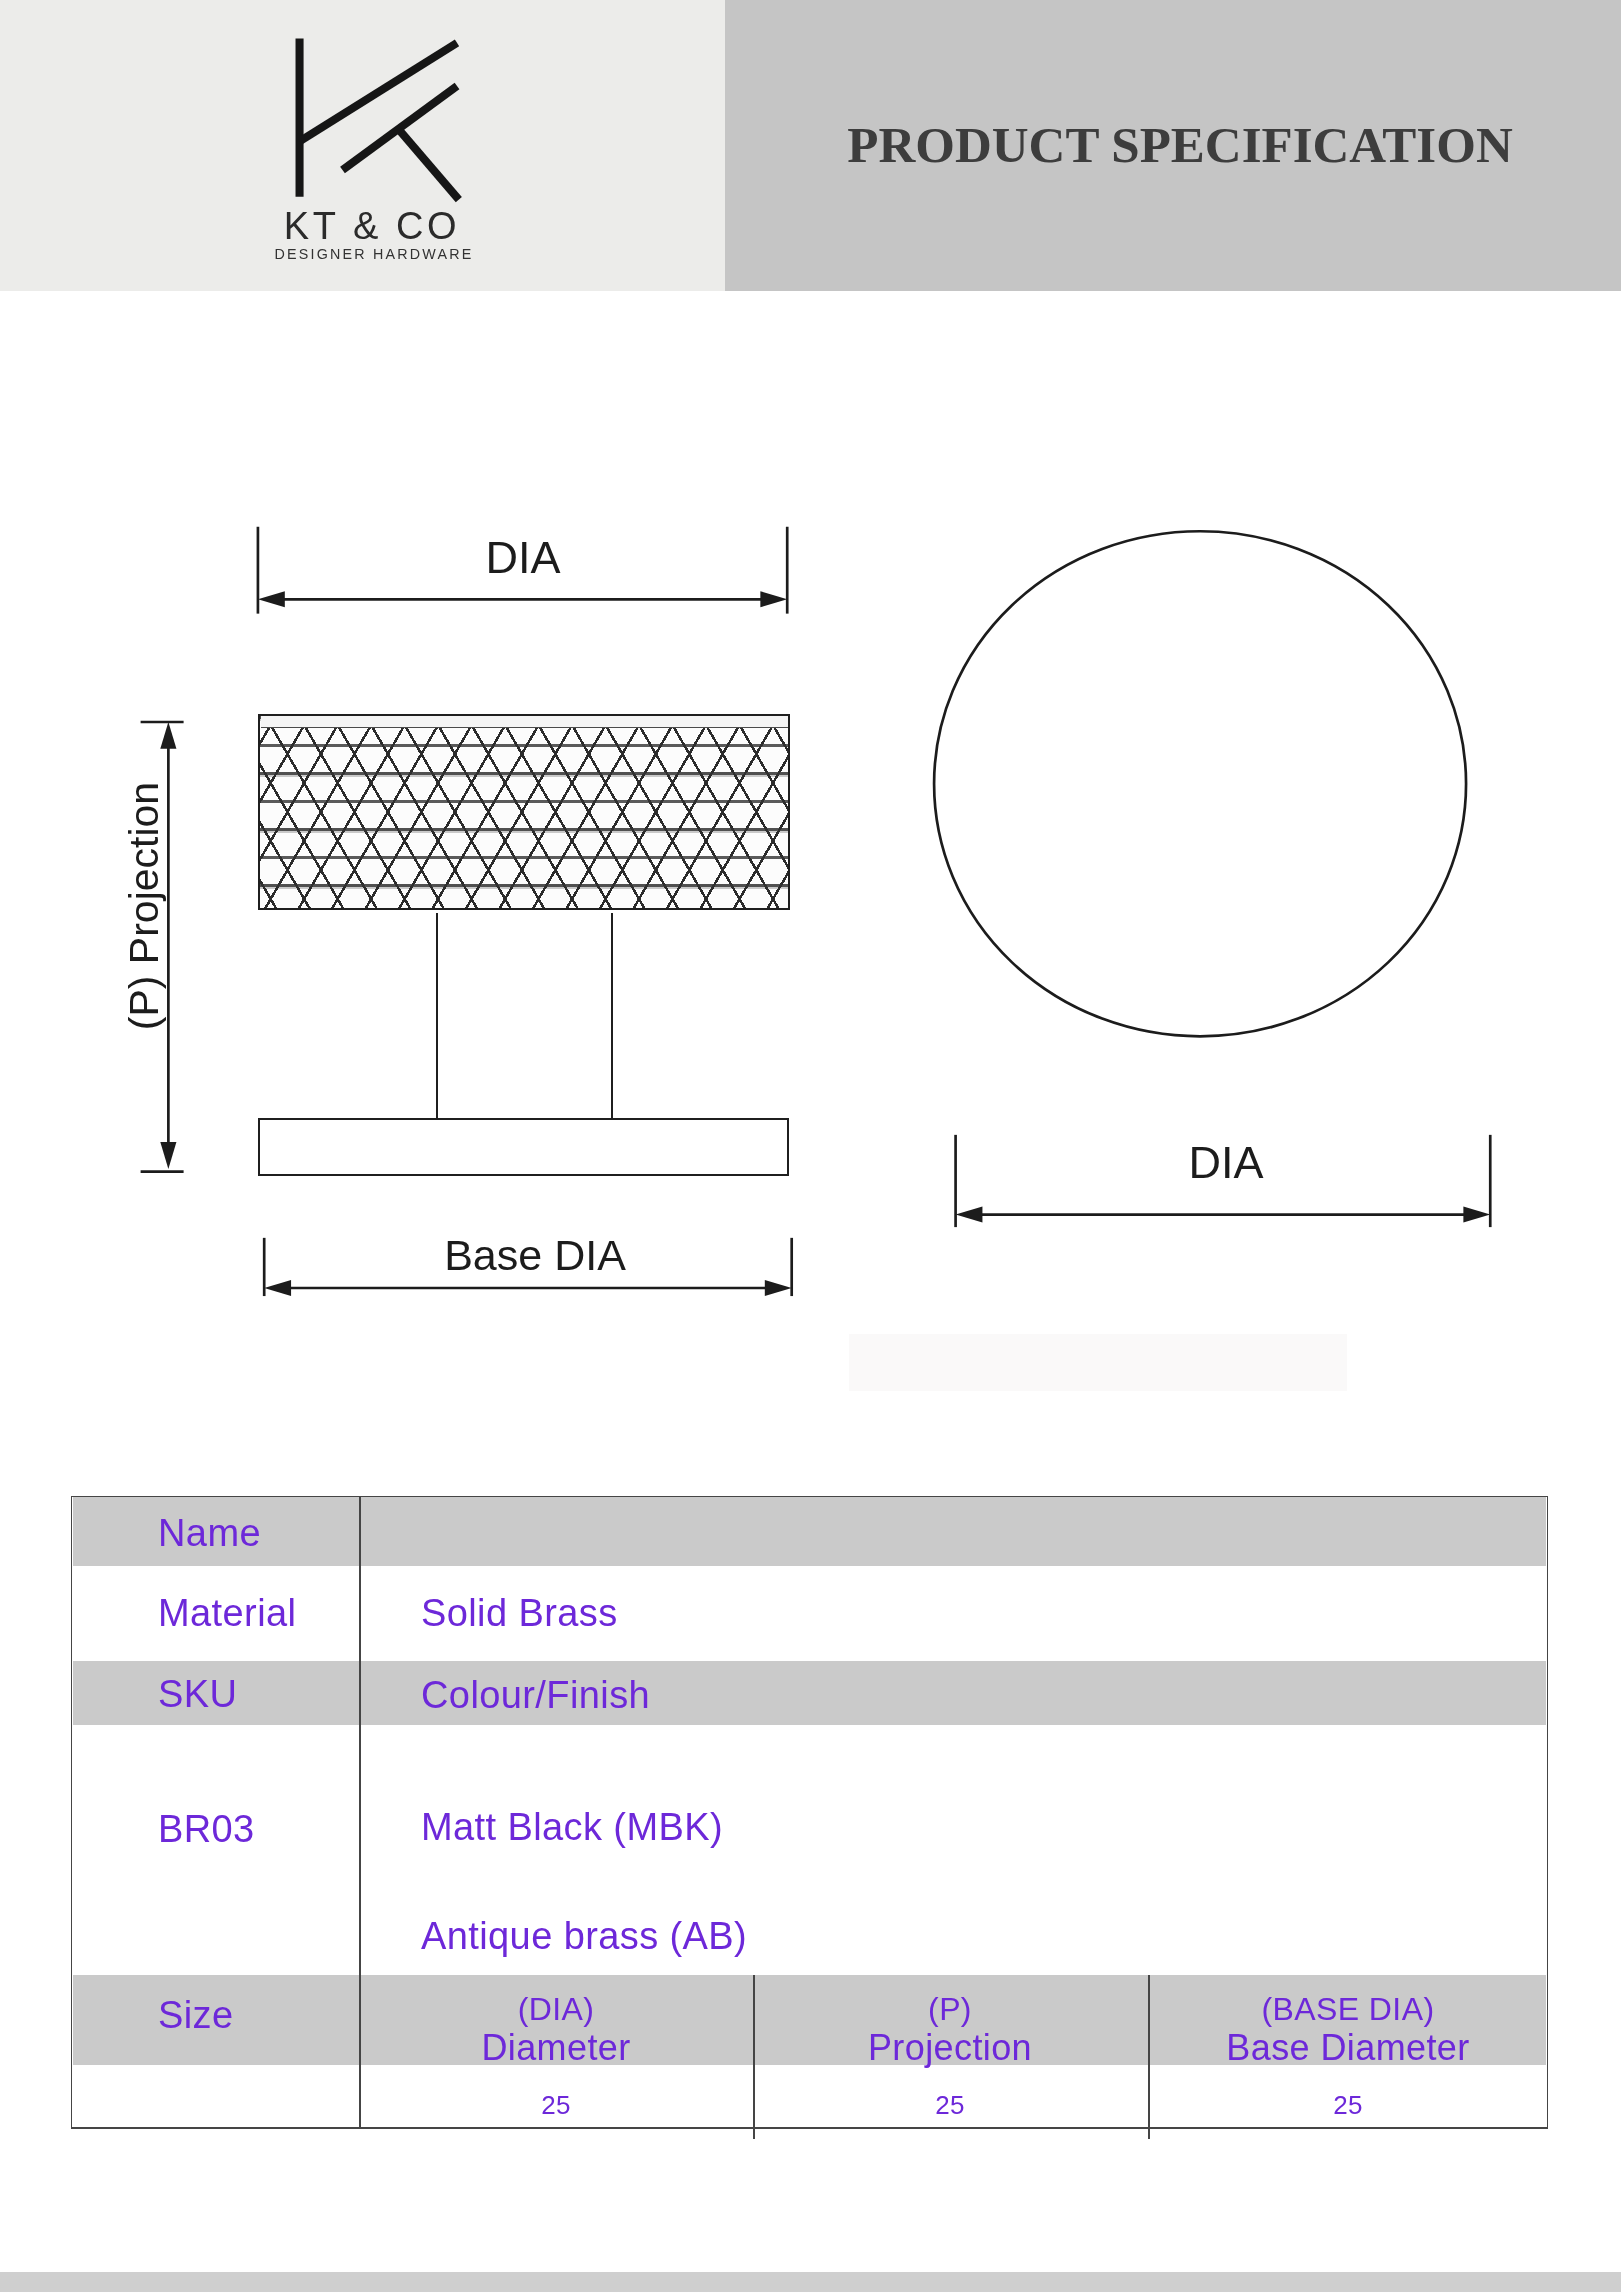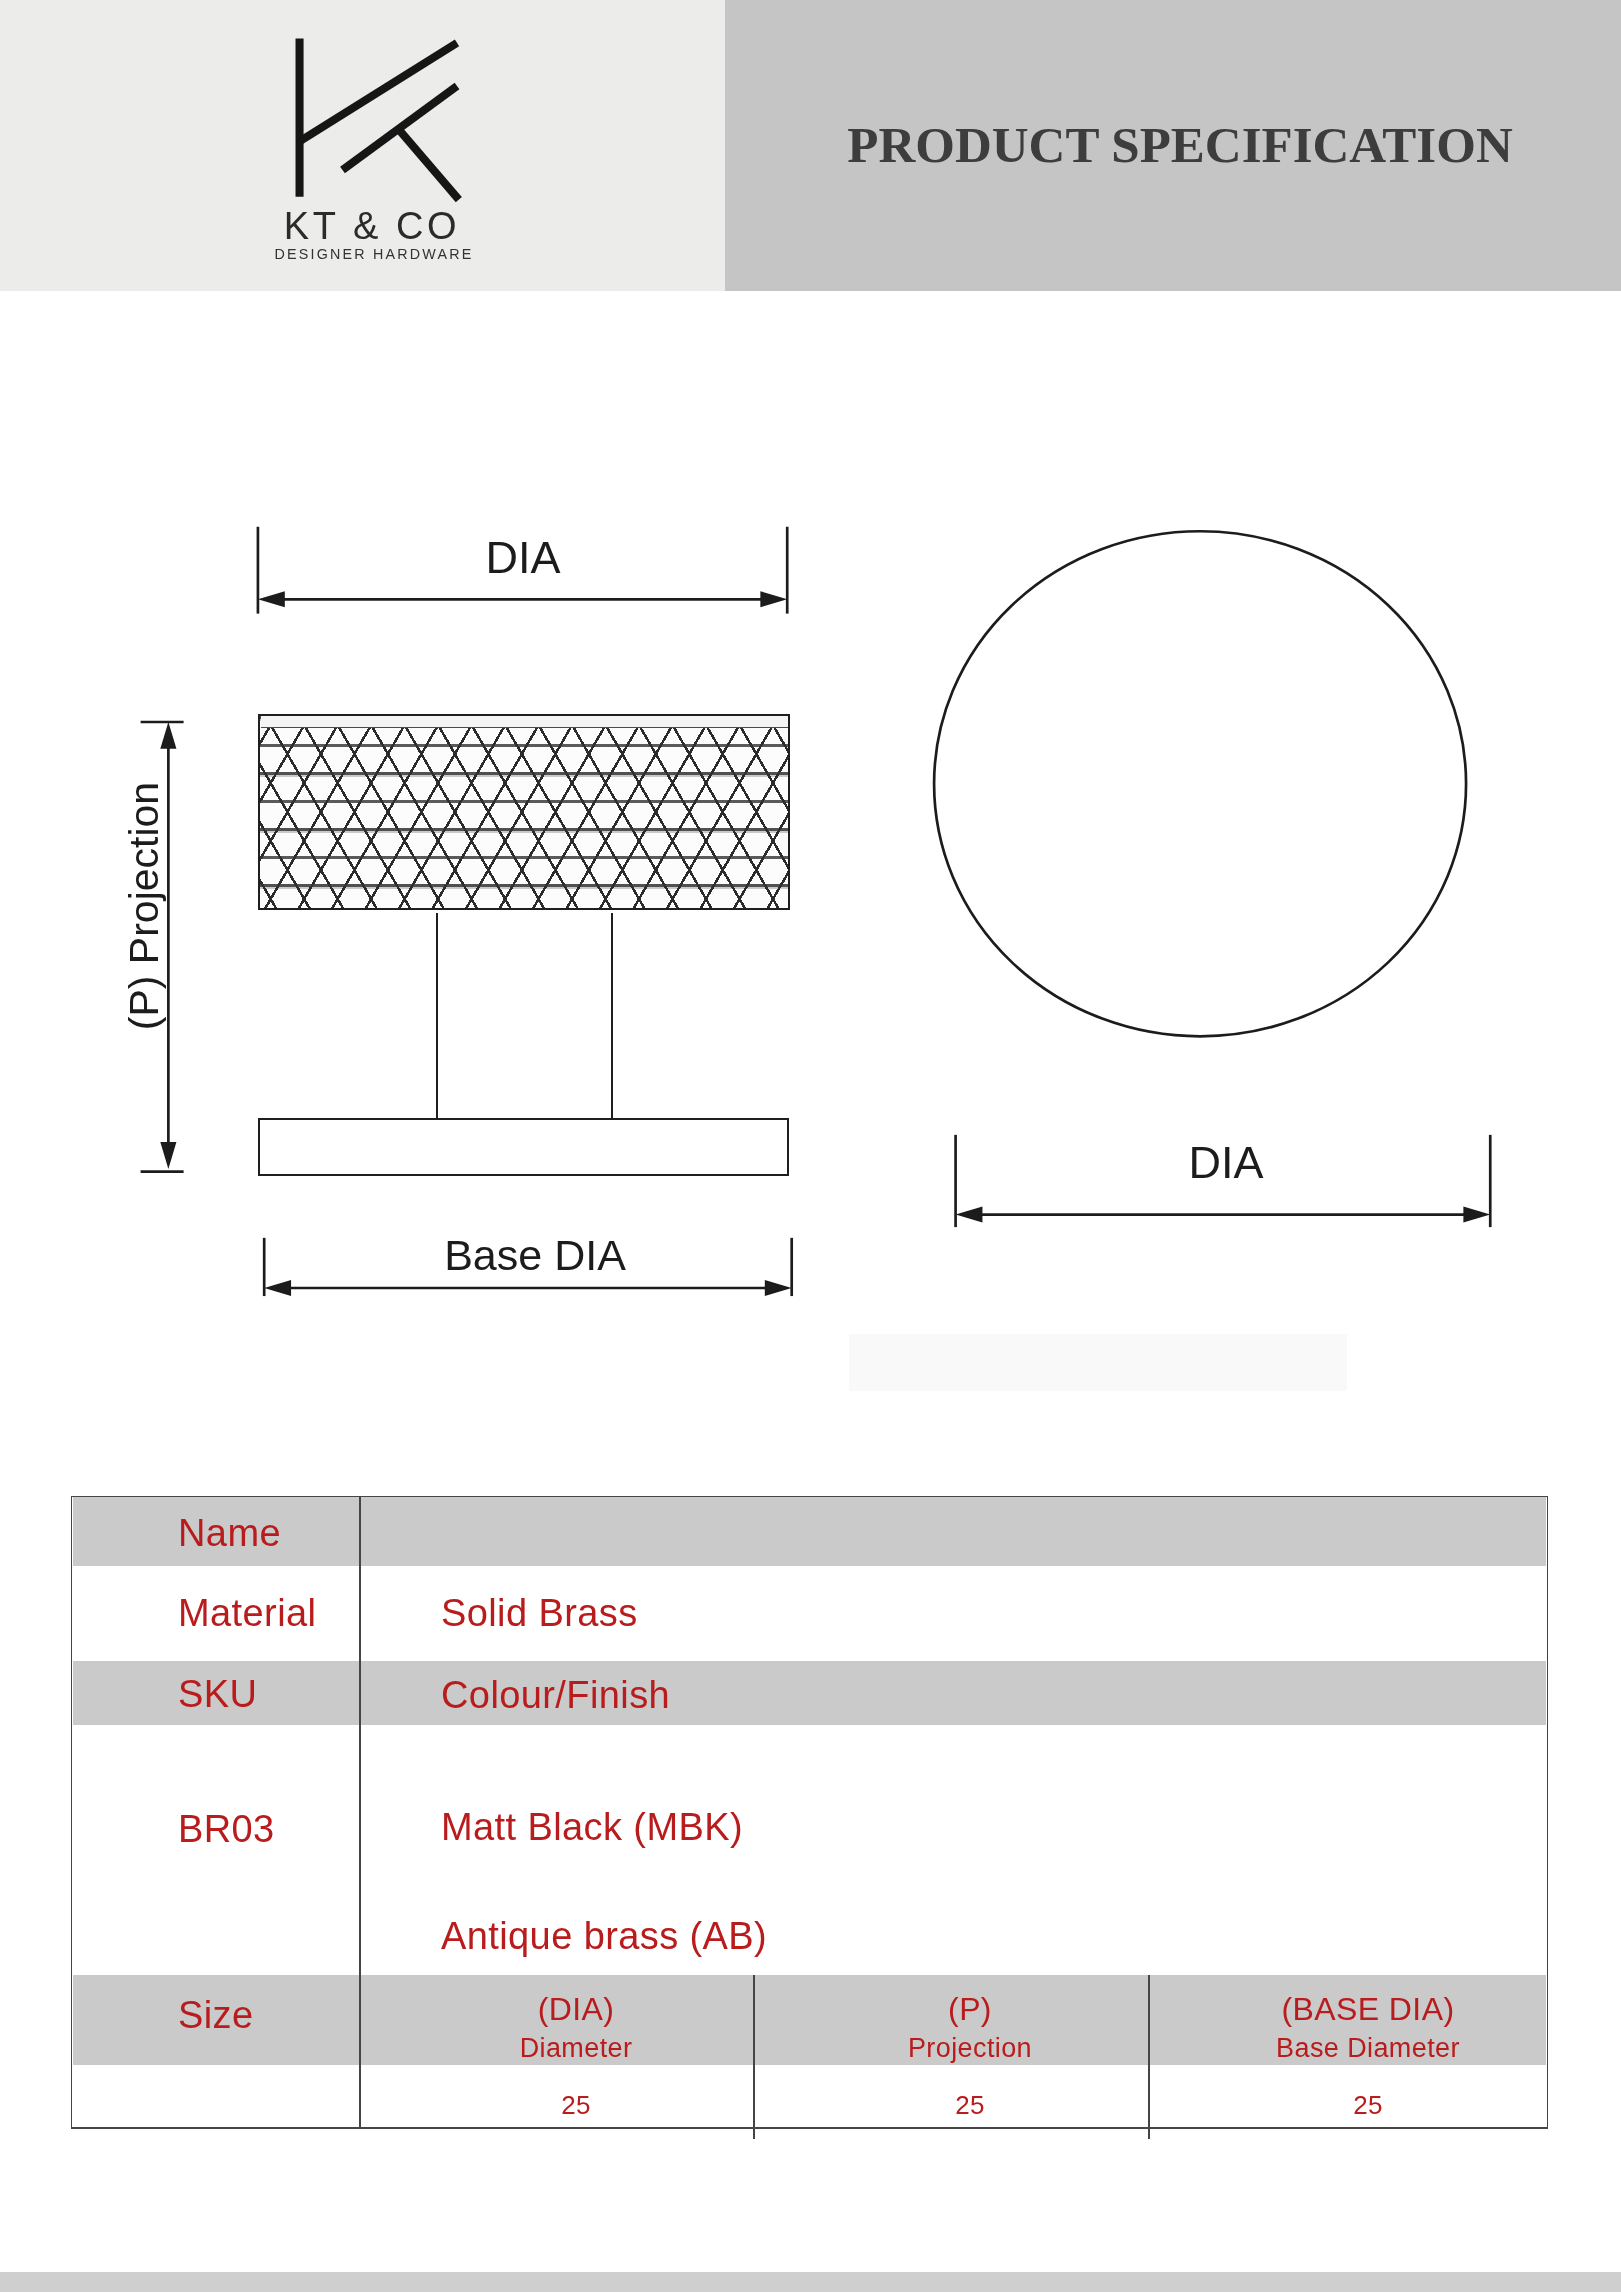--- a/index.html
+++ b/index.html
@@ -40,26 +40,26 @@
   .tbl-border{left:71px;top:1496px;width:1477px;height:633px;box-sizing:border-box;
               border:1.8px solid #454545;border-bottom-width:2.7px;}
   .band{left:73px;width:1473px;background:#CACACA;}
   .band.r1{top:1497px;height:69px;}
   .band.r3{top:1661px;height:64px;}
   .band.r5{top:1975px;height:90px;}
   .vline{width:1.8px;background:#454545;}
   .v1{left:359px;top:1496px;height:633px;}
   .v2{left:753px;top:1975px;height:164px;}
   .v3{left:1148px;top:1975px;height:164px;}
-  .cell{font-size:38px;letter-spacing:0.4px;color:#b91c1c;white-space:nowrap;transform:translateY(-50%);margin-left:20px;}
+  .cell{font-size:38px;letter-spacing:0.4px;color:#6d28d9;white-space:nowrap;transform:translateY(-50%);}
   .cell.lab{left:158px;}
   .cell.val{left:421px;}
   .cc{transform:translate(-50%,-50%);text-align:center;}
   .szcode{font-size:32px;text-align:right;}
-  .szname{font-size:27px;}
+  .szname{font-size:36px;}
   .szval{font-size:26px;}
   
   .footer-strip{left:0;top:2272px;width:1621px;height:20.6px;background:#CFCFCF;}
 </style>
 </head>
 <body>
 
 <div id="page">
 
   <div class="abs hdr-left"></div>

